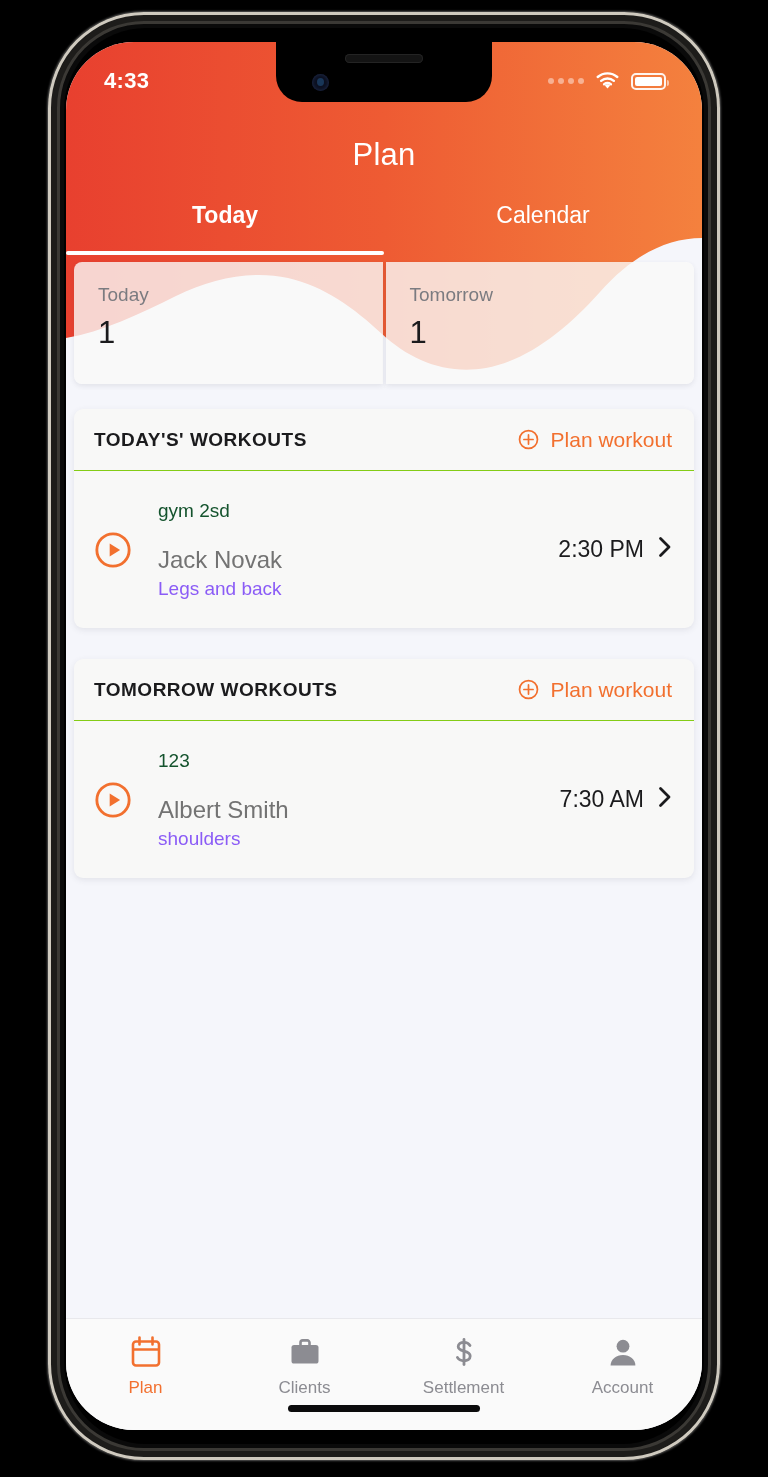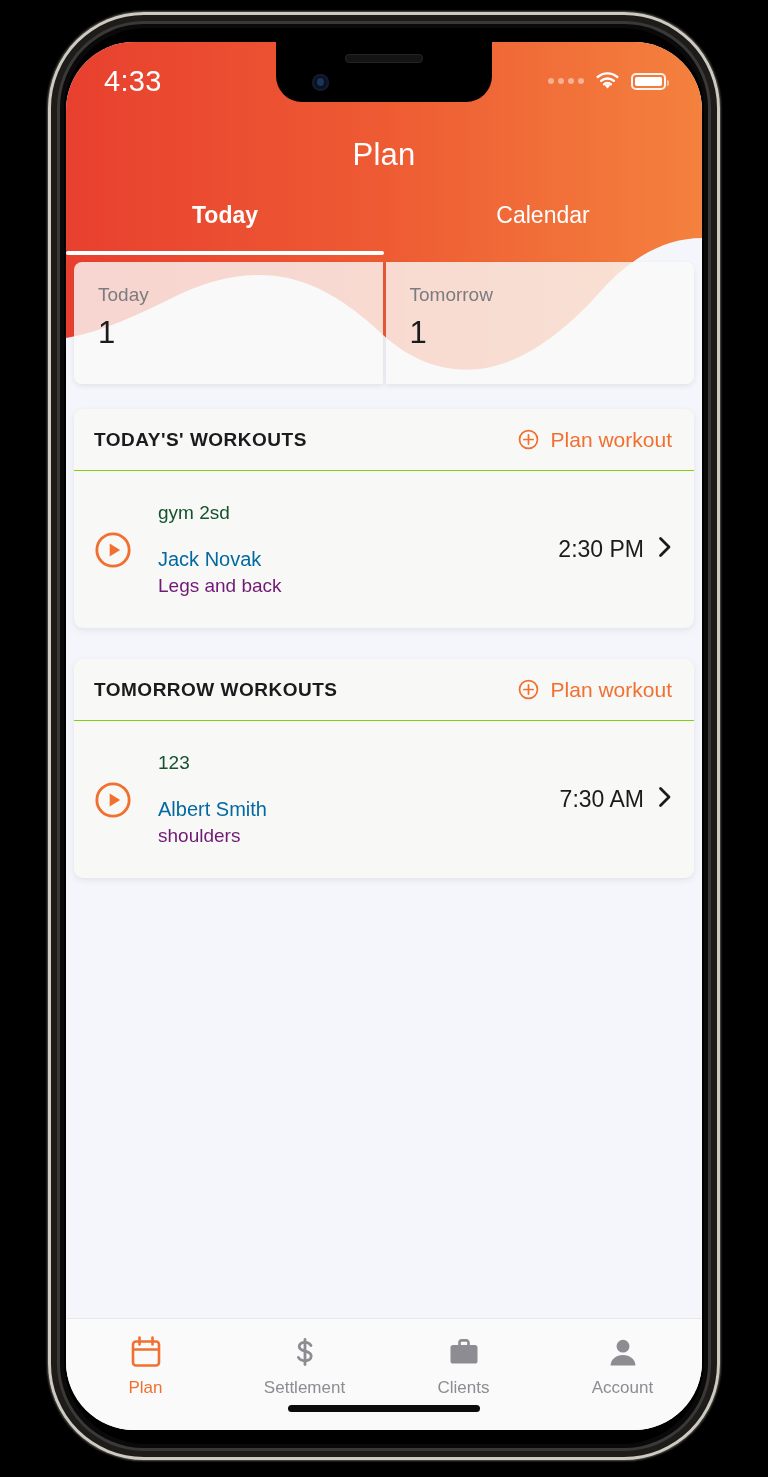--- a/index.html
+++ b/index.html
@@ -64,21 +64,21 @@
   .header {
     position:absolute; left:0; top:0; width:636px; height:330px; z-index:5;
   }
   .header svg { display:block; width:636px; height:330px; }
 
   .statusbar {
     position:absolute; left:0; top:0; width:100%; height:78px;
     display:flex; align-items:center; justify-content:space-between;
     padding:0 36px 0 38px; z-index:20; color:#fff;
   }
-  .sb-time { font-size:29px; font-weight:normal; letter-spacing:.3px; }
+  .sb-time { font-size:22px; font-weight:bold; letter-spacing:.3px; }
   .sb-right { display:flex; align-items:center; gap:11px; }
   .sig-dots { display:flex; gap:4px; align-items:center; }
   .sig-dots i { width:6px; height:6px; border-radius:50%; background:rgba(255,255,255,.45); display:block; }
   .wifi { width:25px; height:18px; }
   .batt {
     width:35px; height:17px; border:2px solid rgba(255,255,255,.92);
     border-radius:5px; position:relative; padding:2px;
   }
   .batt::after{
     content:""; position:absolute; right:-5px; top:5px; width:2.5px; height:6px;
@@ -140,22 +140,22 @@
     color:#F2702F; font-size:21px; cursor:pointer;
   }
   .plus-icon { width:21px; height:21px; flex:0 0 auto; }
 
   .workout-row {
     height:157px; display:flex; align-items:center; padding:0 22px 0 20px; cursor:pointer;
   }
   .play-icon { width:38px; height:38px; flex:0 0 auto; margin-right:26px; }
   .w-info { flex:1; min-width:0; }
   .w-gym  { font-size:19px; color:#14532d; margin-bottom:3px; }
-  .w-name { font-size:20px; color:#0369a1; margin-bottom:4px;margin-top:24px; }
-  .w-desc { font-size:19px; color:#701a75; }
+  .w-name { font-size:24px; color:#737373; margin-bottom:4px;margin-top:24px; }
+  .w-desc { font-size:19px; color:#8b5cf6; }
   .w-right{ display:flex; align-items:flex-start; gap:14px; }
   .w-time { font-size:23px; color:#1b1b1d; font-weight:500; }
   .chev   { width:14px; height:22px; flex:0 0 auto; }
 
   
   .tabbar {
     position:absolute; left:0; bottom:0; width:636px; height:112px;
     background:#FAFAFA; border-top:1px solid #E8E8EC;
     display:flex; align-items:flex-start; padding-top:16px; z-index:15;
   }
@@ -314,32 +314,32 @@
         <svg class="tbicon" viewBox="0 0 34 34">
           <rect x="4" y="6.5" width="26" height="24" rx="3" fill="none" stroke="#F2702F" stroke-width="2.6"></rect>
           <path d="M4 14.5h26" stroke="#F2702F" stroke-width="2.6"></path>
           <path d="M10.5 2.5v7M23.5 2.5v7" stroke="#F2702F" stroke-width="2.6" stroke-linecap="round"></path>
         </svg>
         <span class="tblabel">Plan</span>
       </div>
 
       <div class="tbitem">
         <svg class="tbicon" viewBox="0 0 34 34">
+          <rect x="3.5" y="10" width="27" height="18.5" rx="2.6" fill="#8C8C92"></rect>
+          <path d="M12.5 10V7.6a2.2 2.2 0 0 1 2.2-2.2h4.6a2.2 2.2 0 0 1 2.2 2.2V10" fill="none" stroke="#8C8C92" stroke-width="2.6"></path>
+        </svg>
+        <span class="tblabel">Clients</span>
+      </div>
+
+      <div class="tbitem">
+        <svg class="tbicon" viewBox="0 0 34 34">
           <path d="M17 4.5v25" stroke="#8C8C92" stroke-width="2.8" stroke-linecap="round"></path>
           <path d="M23 10.5c-1.2-2.1-3.4-3.2-6-3.2-3.3 0-5.8 1.6-5.8 4.3 0 2.6 2.2 3.7 5.8 4.6 3.6.9 6.2 2 6.2 4.9 0 3-2.8 4.7-6.2 4.7-3 0-5.4-1.2-6.6-3.4" fill="none" stroke="#8C8C92" stroke-width="2.8" stroke-linecap="round"></path>
         </svg>
         <span class="tblabel">Settlement</span>
-      </div>
-
-      <div class="tbitem">
-        <svg class="tbicon" viewBox="0 0 34 34">
-          <rect x="3.5" y="10" width="27" height="18.5" rx="2.6" fill="#8C8C92"></rect>
-          <path d="M12.5 10V7.6a2.2 2.2 0 0 1 2.2-2.2h4.6a2.2 2.2 0 0 1 2.2 2.2V10" fill="none" stroke="#8C8C92" stroke-width="2.6"></path>
-        </svg>
-        <span class="tblabel">Clients</span>
       </div>
 
       <div class="tbitem">
         <svg class="tbicon" viewBox="0 0 34 34">
           <circle cx="17" cy="11.2" r="6.4" fill="#8C8C92"></circle>
           <path d="M4.6 30.5c0-6.4 5.6-10.6 12.4-10.6s12.4 4.2 12.4 10.6z" fill="#8C8C92"></path>
         </svg>
         <span class="tblabel">Account</span>
       </div>
 

